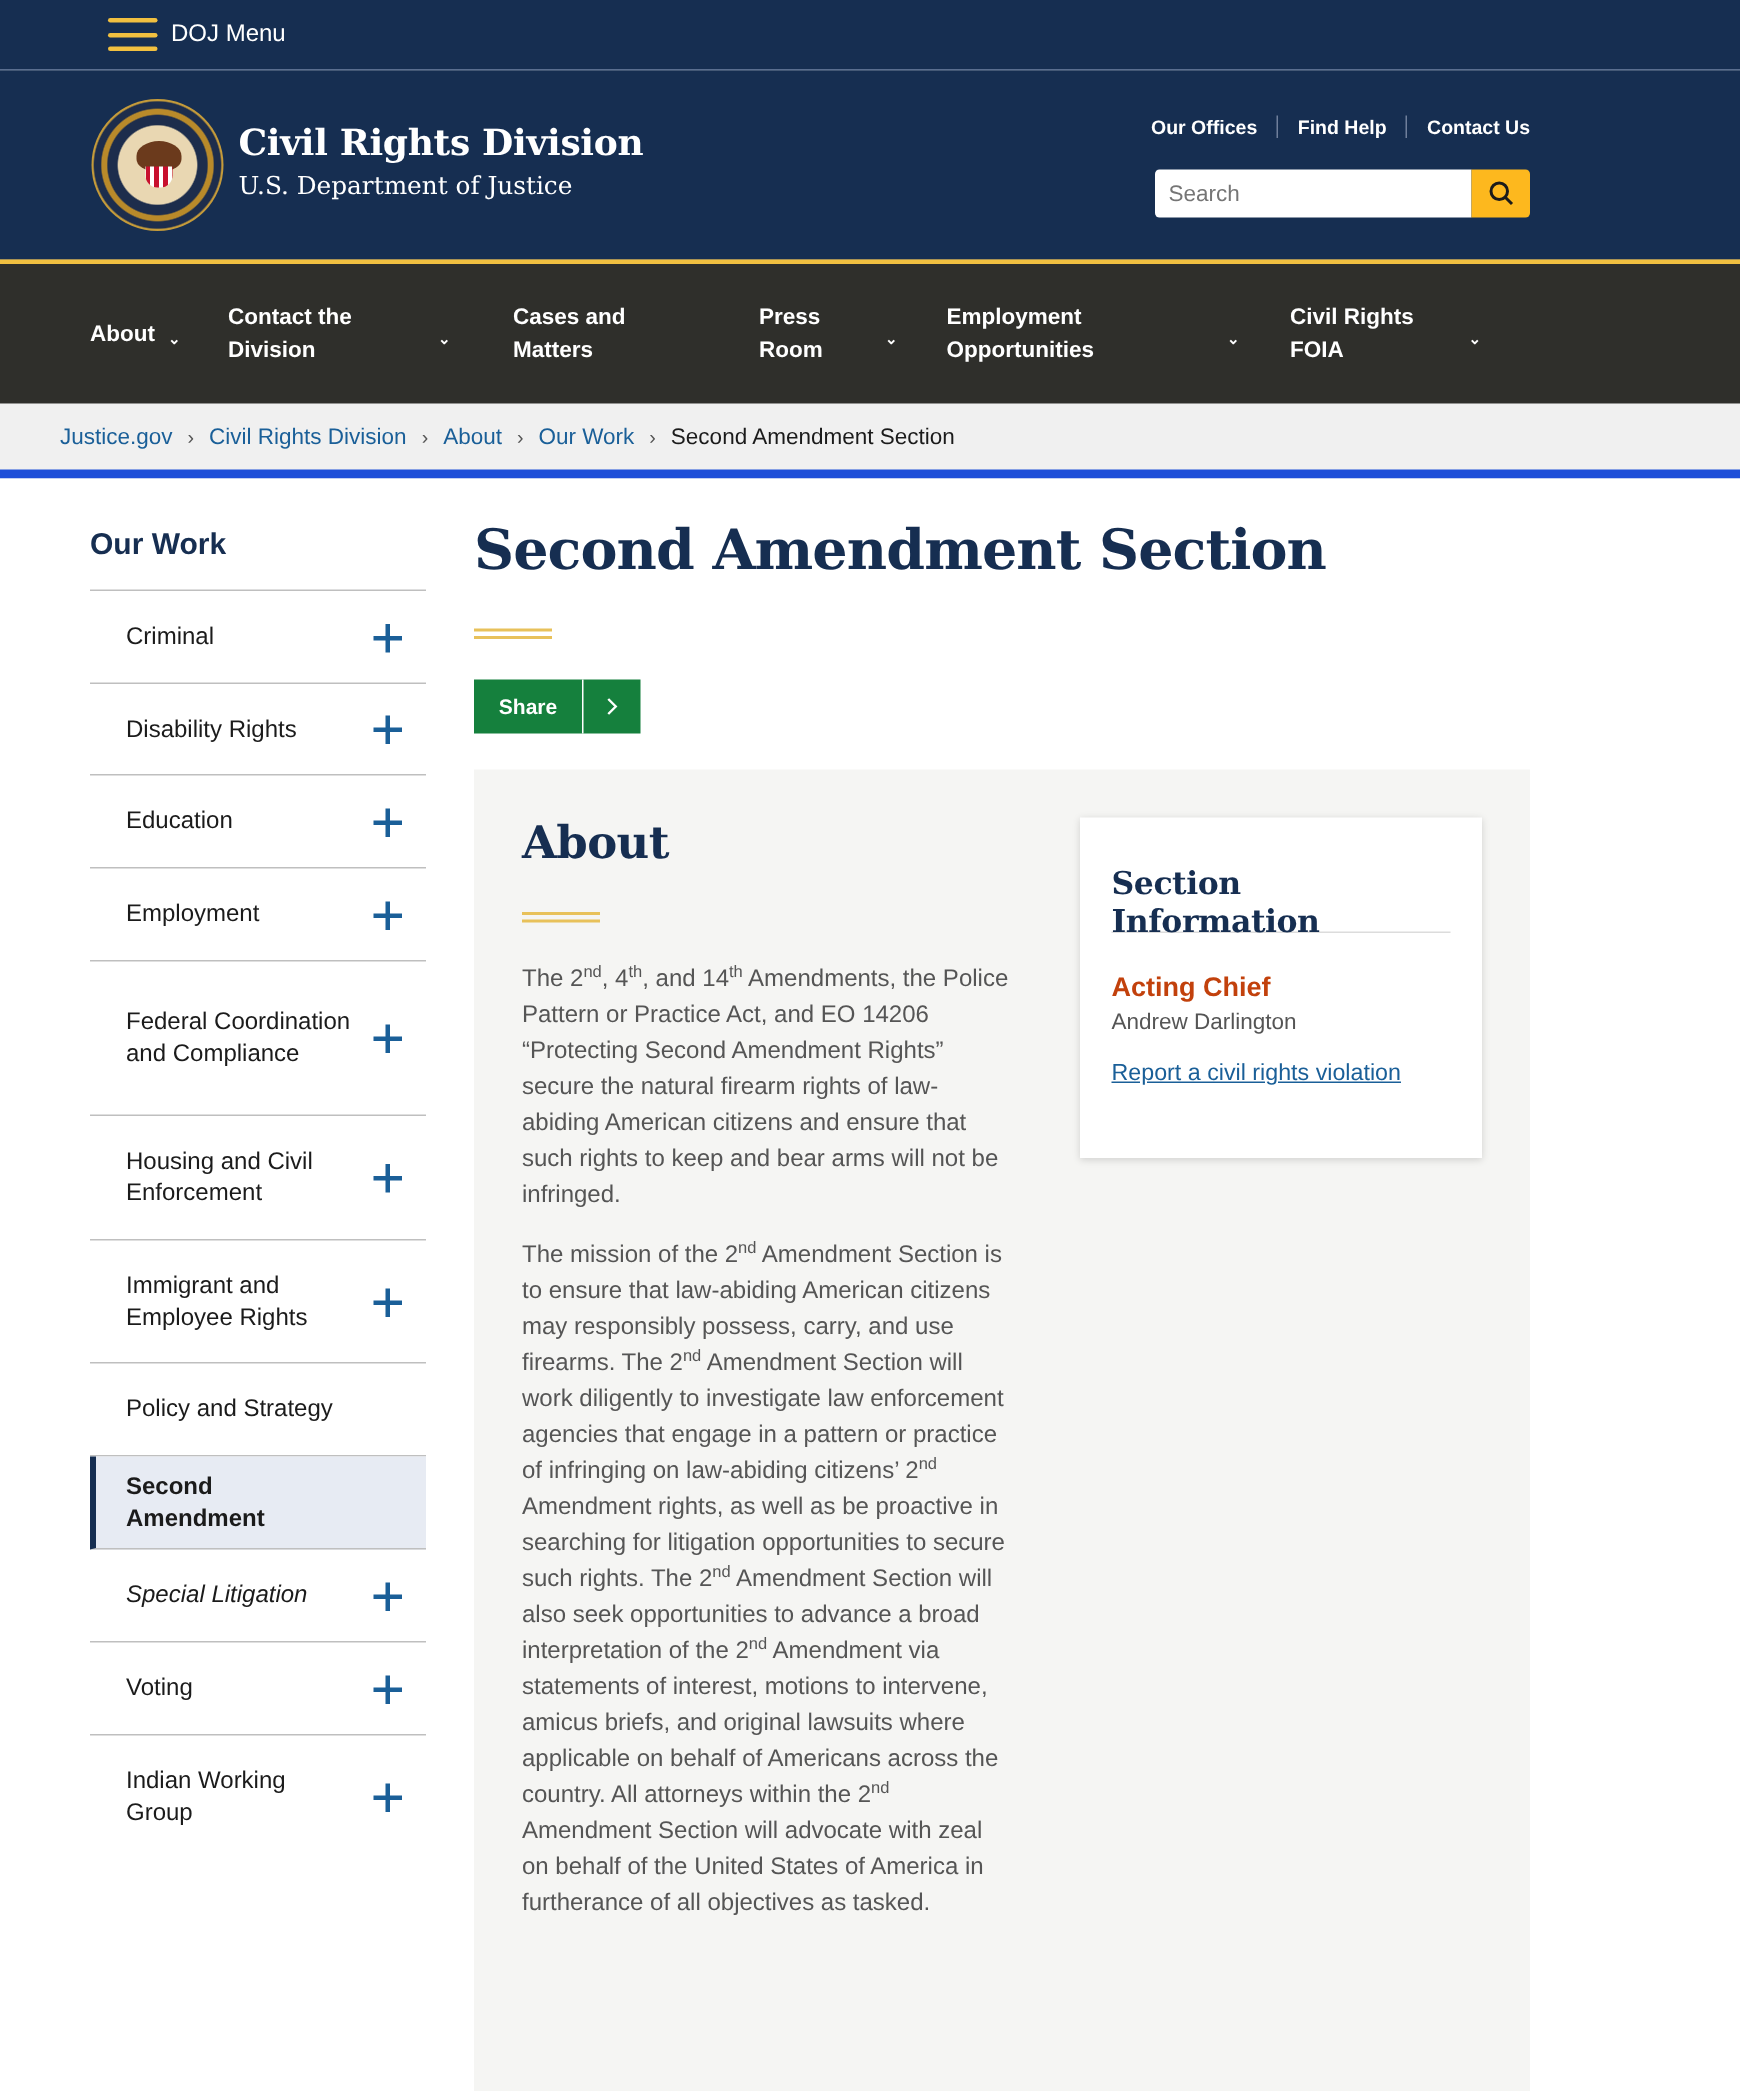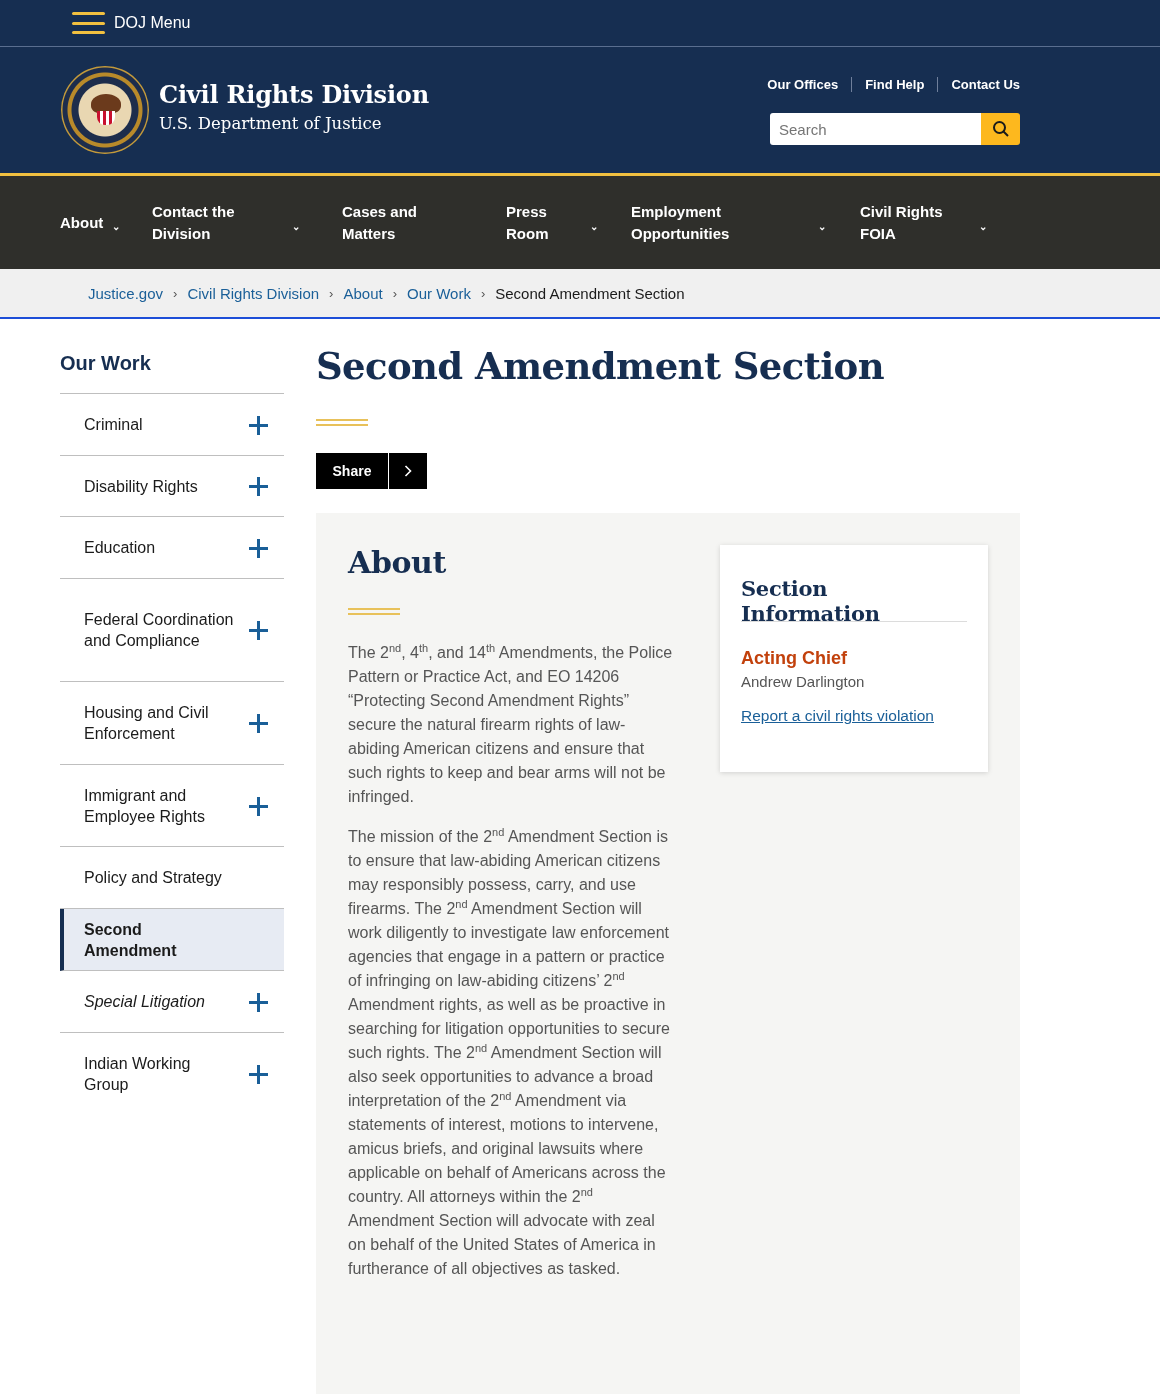--- a/index.html
+++ b/index.html
@@ -29,39 +29,39 @@
   .search input { flex: 1; height: 32px; border: none; border-radius: 3px 0 0 3px; padding-left: 9px; font-size: 15px; color: #333; font-family: "Liberation Sans", sans-serif; }
   .search input::placeholder { color: #757575; }
   .search button { width: 39px; height: 32px; background: #fdb81e; border: none; border-radius: 0 3px 3px 0; display: flex; align-items: center; justify-content: center; cursor: pointer; }
 
   
   .mainnav { height: 96px; background: #2f2f2b; border-top: 3px solid #f1c040; position: relative; }
   .navitem { position: absolute; top: 0; height: 93px; display: flex; align-items: center; color: #fff; font-weight: bold; font-size: 15px; line-height: 22px; cursor: pointer; }
   .navitem .chev { position: absolute; font-size: 10px; top: 40px; }
 
   
-  .breadcrumb { height: 50px; background: #f0f0f0; border-bottom: 2px solid #1d4ed8; display: flex; align-items: center; padding-left: 88px; font-size: 15px; }
+  .breadcrumb { height: 50px; background: #f0f0f0; border-bottom: 6px solid #1d4ed8; display: flex; align-items: center; padding-left: 40px; font-size: 15px; }
   .breadcrumb a { color: #1a5f98; text-decoration: none; }
   .breadcrumb .sep { color: #555; margin: 0 10px; font-size: 13px; }
   .breadcrumb .current { color: #1b1b1b; }
 
   
   .sidebar { position: absolute; left: 60px; top: 318px; width: 224px; }
   .sidebar h2 { font-size: 20px; font-weight: bold; color: #162e51; padding-top: 34px; height: 76px; border-bottom: 1px solid #bfbfbf; }
   .sideitem { position: relative; display: flex; align-items: center; border-bottom: 1px solid #bfbfbf; padding-left: 24px; padding-right: 50px; font-size: 16px; color: #1b1b1b; line-height: 21px; cursor: pointer; }
   .sideitem .plus { position: absolute; right: 16px; top: 50%; width: 19px; height: 19px; margin-top: -9px; }
   .sideitem .plus::before, .sideitem .plus::after { content: ""; position: absolute; background: #1a5f98; }
   .sideitem .plus::before { left: 8px; top: 0; width: 3px; height: 19px; }
   .sideitem .plus::after { left: 0; top: 8px; width: 19px; height: 3px; }
   .sideitem.active { background: #e7ebf3; font-weight: bold; border-left: 4px solid #162e51; padding-left: 20px; }
 
   
   .page-title { position: absolute; left: 316px; top: 344px; font-family: "DejaVu Serif", serif; font-size: 37px; font-weight: bold; color: #162e51; letter-spacing: -0.6px; }
   .dbl-rule { position: absolute; width: 52px; height: 7px; border-top: 2px solid #e8c15a; border-bottom: 2px solid #e8c15a; }
-  .share { position: absolute; left: 316px; top: 453px; width: 111px; height: 36px; background: #000000; display: flex; color: #fff; cursor: pointer; }
+  .share { position: absolute; left: 316px; top: 453px; width: 111px; height: 36px; background: #15803d; display: flex; color: #fff; cursor: pointer; }
   .share .lbl { width: 73px; display: flex; align-items: center; justify-content: center; font-size: 14px; font-weight: bold; border-right: 1px solid #fff; }
   .share .arr { flex: 1; display: flex; align-items: center; justify-content: center; }
 
   .panel { position: absolute; left: 316px; top: 513px; width: 704px; height: 881px; background: #f5f5f3; }
   .panel h2 { position: absolute; left: 32px; top: 32px; font-family: "DejaVu Serif", serif; font-size: 30px; font-weight: bold; color: #162e51; letter-spacing: -0.4px; }
   .body-text { position: absolute; left: 32px; top: 128px; width: 328px; font-size: 16px; line-height: 24px; color: #555; }
   .body-text p { margin-bottom: 16px; }
   .body-text sup { font-size: 11px; line-height: 0; vertical-align: 6px; }
 
   .info-card { position: absolute; left: 404px; top: 32px; width: 268px; height: 227px; background: #fff; box-shadow: 0 1px 5px rgba(0,0,0,0.15); padding: 0 21px; }
@@ -156,40 +156,48 @@
       <span class="plus"></span>
     </div>
   <div class="sideitem" style="height:61px;">
       <span>Disability Rights</span>
       <span class="plus"></span>
     </div>
   <div class="sideitem" style="height:62px;">
       <span>Education</span>
       <span class="plus"></span>
     </div>
+  <div class="sideitem" style="height:62px;">
+      <span>Employment</span>
+      <span class="plus"></span>
+    </div>
   <div class="sideitem" style="height:103px;">
       <span>Federal Coordination and Compliance</span>
       <span class="plus"></span>
     </div>
   <div class="sideitem" style="height:83px;">
       <span>Housing and Civil Enforcement</span>
       <span class="plus"></span>
     </div>
   <div class="sideitem" style="height:82px;">
       <span>Immigrant and Employee Rights</span>
       <span class="plus"></span>
     </div>
   <div class="sideitem" style="height:62px;">
       <span>Policy and Strategy</span>
     </div>
   <div class="sideitem active" style="height:62px;">
       <span>Second Amendment</span>
     </div>
   <div class="sideitem" style="height:62px;font-style:italic;">
       <span>Special Litigation</span>
+      <span class="plus"></span>
+    </div>
+  <div class="sideitem" style="height:62px;">
+      <span>Voting</span>
       <span class="plus"></span>
     </div>
   <div class="sideitem" style="height:82px; border-bottom:none;">
       <span>Indian Working Group</span>
       <span class="plus"></span>
     </div>
 </div>
 
 <h1 class="page-title">Second Amendment Section</h1>
 <div class="dbl-rule" style="left:316px; top:419px;"></div>

